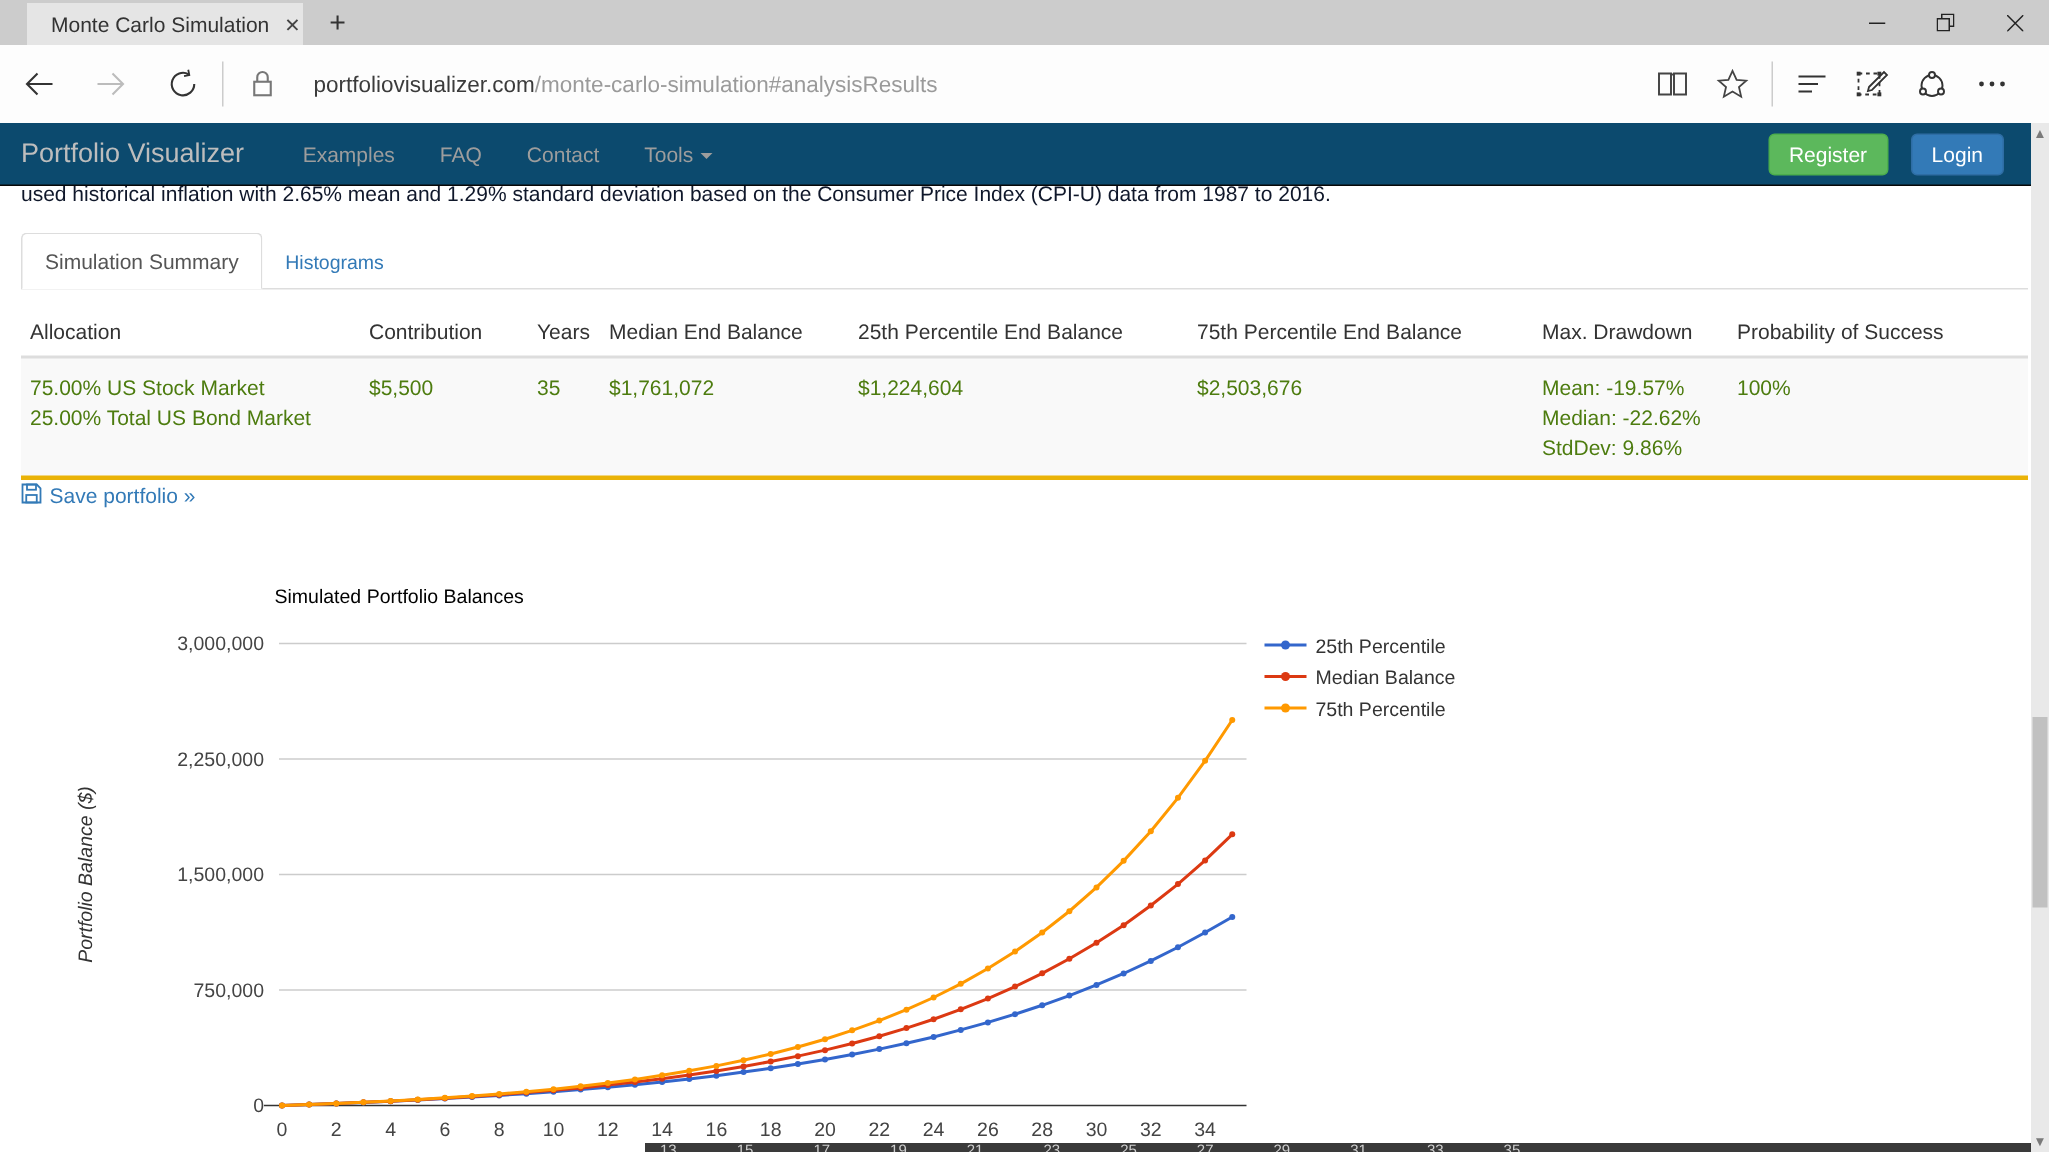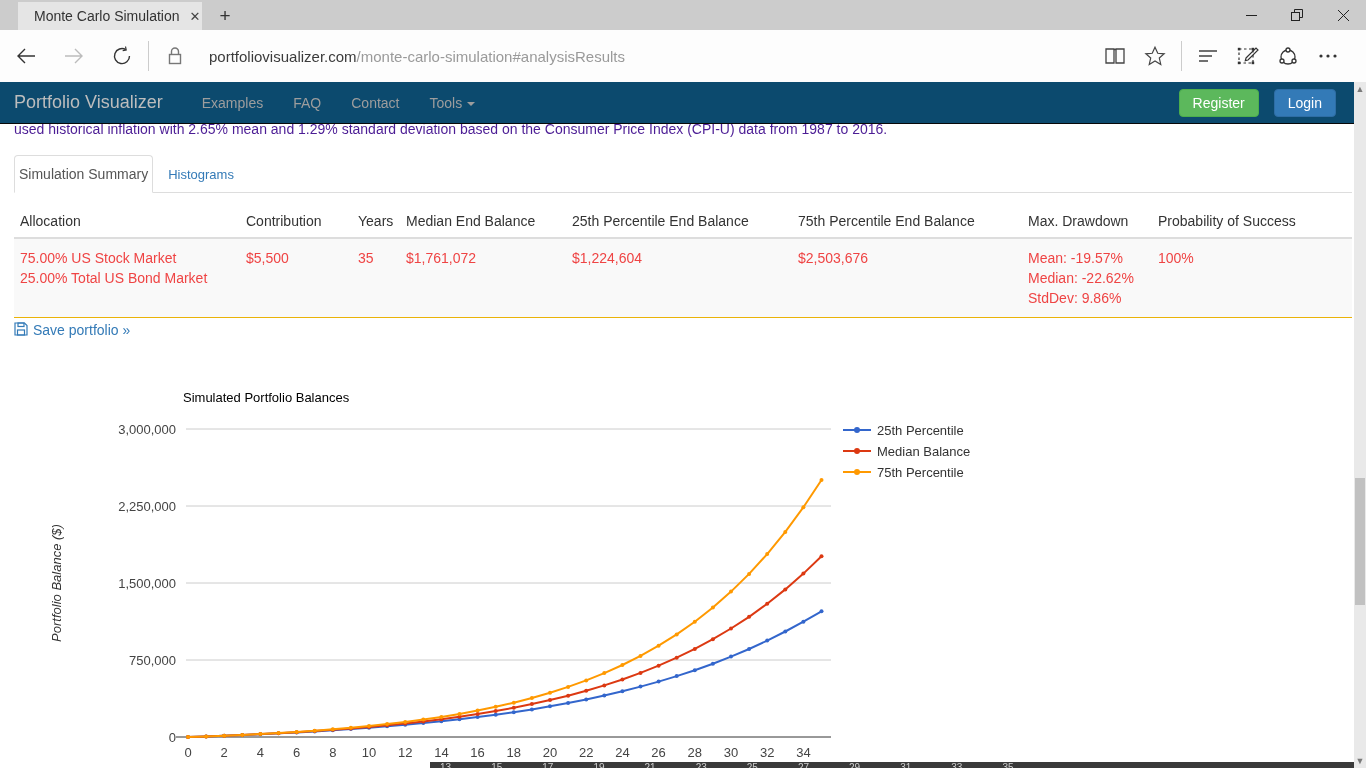--- a/index.html
+++ b/index.html
@@ -28,29 +28,29 @@
   .brand{color:#bdbdbd;font-size:18px;margin-left:14px;margin-right:24px;white-space:nowrap}
   .navlink{color:#9d9d9d;font-size:14px;padding:0 15px;white-space:nowrap}
   .caret{display:inline-block;width:0;height:0;border-left:4px solid transparent;border-right:4px solid transparent;border-top:4px solid #9d9d9d;margin-left:5px;vertical-align:middle}
   .navbtns{margin-left:auto;display:flex;gap:15px;margin-right:30px}
   .btn{font-size:14px;color:#fff;border-radius:4px;padding:5px 13px;border:1px solid transparent}
   .btn-register{background:#5cb85c;border-color:#4cae4c}
   .btn-login{background:#337ab7;border-color:#2e6da4}
 
   
   .intro-clip{left:14px;top:124px;width:1330px;height:16px;overflow:hidden}
-  .intro-clip p{font-size:14px;color:#4c1d95;line-height:18px;margin-top:-4px;white-space:nowrap}
+  .intro-clip p{font-size:14px;color:#0f172a;line-height:18px;margin-top:-4px;white-space:nowrap}
 
   .tabnav{left:14px;top:155px;width:1338px;height:38px;border-bottom:1px solid #ddd;display:flex;align-items:flex-end}
-  .tabnav .tab-active{border:1px solid #ddd;border-bottom:1px solid #fff;border-radius:4px 4px 0 0;background:#fff;color:#555;font-size:14px;padding:10px 4px;margin-bottom:-1px}
+  .tabnav .tab-active{border:1px solid #ddd;border-bottom:1px solid #fff;border-radius:4px 4px 0 0;background:#fff;color:#555;font-size:14px;padding:10px 15px;margin-bottom:-1px}
   .tabnav .tab-link{color:#337ab7;font-size:13px;padding:10px 15px;cursor:pointer}
 
   table.results{position:absolute;left:14px;top:205px;width:1338px;border-collapse:collapse;table-layout:fixed}
   table.results th{font-size:14px;font-weight:normal;color:#333;text-align:left;padding:8px 8px 8px 6px;border-bottom:2px solid #ddd;vertical-align:bottom;white-space:nowrap}
-  table.results td{font-size:14px;color:#ef4444;padding:9px 8px 9px 6px;vertical-align:top;line-height:20px;border-bottom:1px solid #eab308}
+  table.results td{font-size:14px;color:#4d7c0f;padding:9px 8px 9px 6px;vertical-align:top;line-height:20px;border-bottom:3px solid #eab308}
   table.results tbody tr{background:#f9f9f9}
 
   .savelink{left:14px;top:322px;display:flex;align-items:flex-start;gap:5px;color:#337ab7;font-size:14px;cursor:pointer}
 
   .chart-title{left:183px;top:390px;font-size:13px;font-weight:normal;color:#000}
   .legend{left:843px;top:423px;display:flex;flex-direction:column;gap:7px}
   .legend-item{display:flex;align-items:center;gap:6px;height:14px}
   .legend-marker{position:relative;width:28px;height:2px}
   .legend-marker .dot{position:absolute;left:11px;top:-2px;width:6px;height:6px;border-radius:50%}
   .legend-label{font-size:13px;color:#333;white-space:nowrap}

